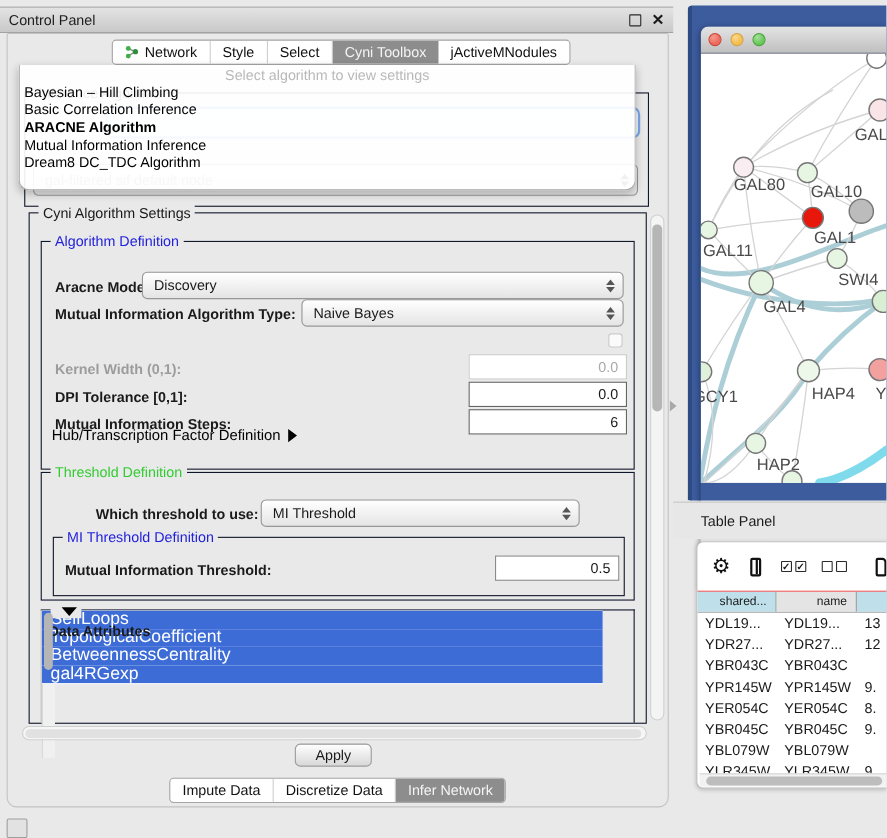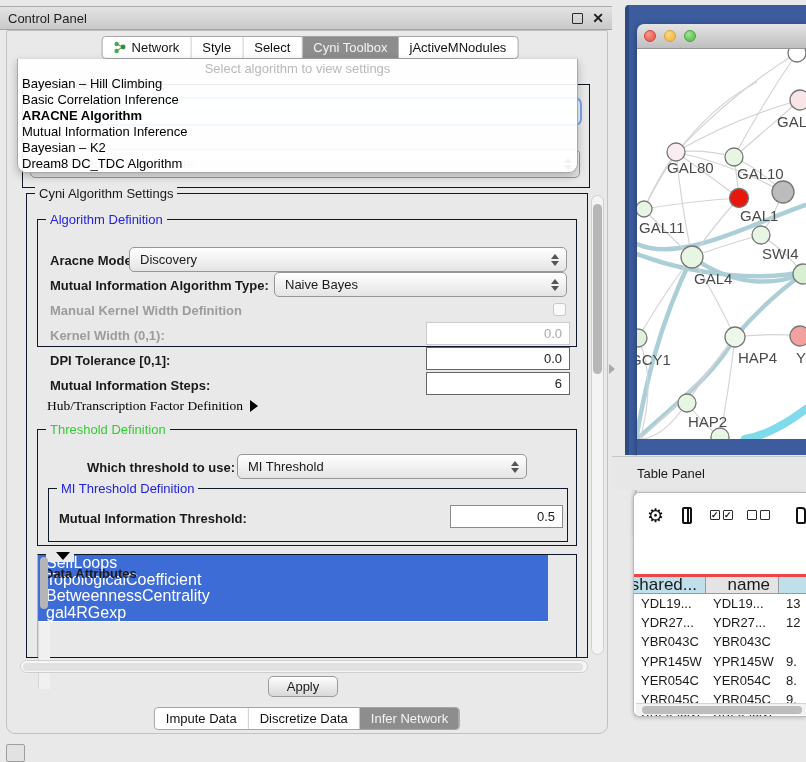--- a/index.html
+++ b/index.html
@@ -53,21 +53,21 @@
     border-radius:0 0 9px 9px;
     box-shadow:0 3px 8px rgba(0,0,0,0.25);
     z-index:50; overflow:hidden;
   }
   #algo-dd .prompt { text-align:center; color:#b9b9b9; font-size:13px; height:17px; padding-top:2px; }
   #algo-dd .item { font-size:13px; line-height:16.1px; padding-left:4px; color:#000; white-space:nowrap; }
   #algo-dd .item.bold { font-weight:bold; }
 
   
   #settings-group { left:26px; top:193px; width:562px; height:465px; }
-  #algo-def { left:10px; top:25px; width:540px; height:128px; }
+  #algo-def { left:10px; top:25px; width:540px; height:208px; }
   #algo-def > .gb-label { color:#2222dd; }
   #thresh-def { left:10px; top:235px; width:540px; height:117px; }
   #thresh-def > .gb-label { color:#33cc33; }
   #mi-def { left:10px; top:58px; width:520px; height:54px; }
   #mi-def > .gb-label { color:#2222dd; }
   #sources-def { left:10px; top:360px; width:540px; height:103px; border-bottom:none; border-left:1px solid #b6b6b6;}
 
   .lbl { position:absolute; font-size:13px; font-weight:bold; white-space:nowrap; }
   .lbl.dis { color:#9c9c9c; }
   .combo {
@@ -131,21 +131,21 @@
   #tp-bar { left:612px; top:456px; width:194px; height:34px; background:#e7e7e7; border-top:1px solid #c6c6c6; display:flex; align-items:center; padding-left:25px; font-size:13px; }
   #tp-window { left:633px; top:492px; width:173px; height:225px; background:#fff; border:1px solid #b9b9b9; border-right:none; border-radius:6px 0 0 6px; overflow:hidden; box-shadow:0 1px 4px rgba(0,0,0,.2); }
   #tp-toolbar { height:44px; display:flex; align-items:center; gap:0; padding-left:13px; }
   .gear { font-size:19px; color:#111; margin-right:18px; }
   .cols-ico { width:17px; height:17px; border:2px solid #111; border-radius:2px; position:relative; margin-right:18px; }
   .cols-ico::after { content:""; position:absolute; left:50%; top:0; width:2px; height:100%; background:#111; }
   .chkpair { display:flex; gap:3px; margin-right:14px; }
   .chk { width:10px; height:10px; border:1.6px solid #2a2a2a; border-radius:1px; font-size:9px; line-height:8px; font-weight:bold; text-align:center; color:#111; }
   .doc-ico { width:18px; height:17px; border:2px solid #111; border-radius:2px 4px 2px 2px; margin-left:12px; }
   #tp-table { position:absolute; left:0; top:44px; width:173px; }
-  #tp-head { display:flex; height:20px; border-top:3px solid #ef4444; border-bottom:1px solid #9a9a9a; font-size:17px;margin-top:37px; }
+  #tp-head { display:flex; height:20px; border-top:1px solid #ef4444; border-bottom:1px solid #9a9a9a; font-size:11px; }
   #tp-head .hc { display:flex; align-items:center; justify-content:flex-end; padding-right:8px; border-right:1px solid #9a9a9a; }
   #tp-rows { font-size:13px; }
   .trow { display:flex; height:19.2px; align-items:center; }
   .trow .tc { padding-left:7px; white-space:nowrap; overflow:hidden; }
   #tp-hsb { position:absolute; left:2px; top:210px; width:171px; height:12px; background:#f2f2f2; border-top:1px solid #d4d4d4; }
   #tp-hsb .thumb { position:absolute; left:6px; top:2px; width:160px; height:8px; background:#bdbdbd; border-radius:4px; }
 </style>
 </head>
 <body>
 
@@ -194,21 +194,20 @@
     </div>
   </div>
 
 <div id="algo-dd" class="abs">
   <div class="prompt">Select algorithm to view settings</div>
   <div id="algo-list">
       <div class="item">Bayesian – Hill Climbing</div>
       <div class="item">Basic Correlation Inference</div>
       <div class="item bold">ARACNE Algorithm</div>
       <div class="item">Mutual Information Inference</div>
-      <div class="item">Bayesian – K2</div>
       <div class="item">Dream8 DC_TDC Algorithm</div>
     </div>
 </div>
 
 <div id="settings-group" class="groupbox abs">
   <span class="gb-label">Cyni Algorithm Settings</span>
 
   <div id="algo-def" class="groupbox">
     <span class="gb-label">Algorithm Definition</span>
 
@@ -223,40 +222,39 @@
 
     <span class="lbl" style="left:12px; top:58px;">Mutual Information Algorithm Type:</span>
     <div class="combo" style="left:236px; top:52px; width:293px;">
       <span class="ctext">Naive Bayes</span>
       <span class="stepper">
           <span class="tri-up"></span>
           <span class="tri-dn"></span>
         </span>
     </div>
 
-    <span class="lbl dis" style="left:12px; top:83px;">Manual Kernel Width Definition</span>
     <span class="checkbox-dis" style="left:515px; top:83px;"></span>
 
     <span class="lbl dis" style="left:12px; top:108px;">Kernel Width (0,1):</span>
     <div class="field dis" style="left:388px; top:102px; width:144px;">
         <span>0.0</span>
       </div>
 
     <span class="lbl" style="left:12px; top:133px;">DPI Tolerance [0,1]:</span>
     <div class="field" style="left:388px; top:127px; width:144px;">
         <span>0.0</span>
       </div>
 
     <span class="lbl" style="left:12px; top:158px;">Mutual Information Steps:</span>
     <div class="field" style="left:388px; top:152px; width:144px;">
         <span>6</span>
       </div>
   </div>
 
-  <div class="expander" style="left:20px; top:204px;font-family:Liberation Serif, serif;">
+  <div class="expander" style="left:20px; top:194px;">
     <span>Hub/Transcription Factor Definition</span>
     <span class="tri-right"></span>
   </div>
 
   <div id="thresh-def" class="groupbox">
     <span class="gb-label">Threshold Definition</span>
 
     <span class="lbl" style="left:49px; top:30px;">Which threshold to use:</span>
     <div class="combo" style="left:199px; top:24px; width:290px;">
       <span class="ctext">MI Threshold</span>

